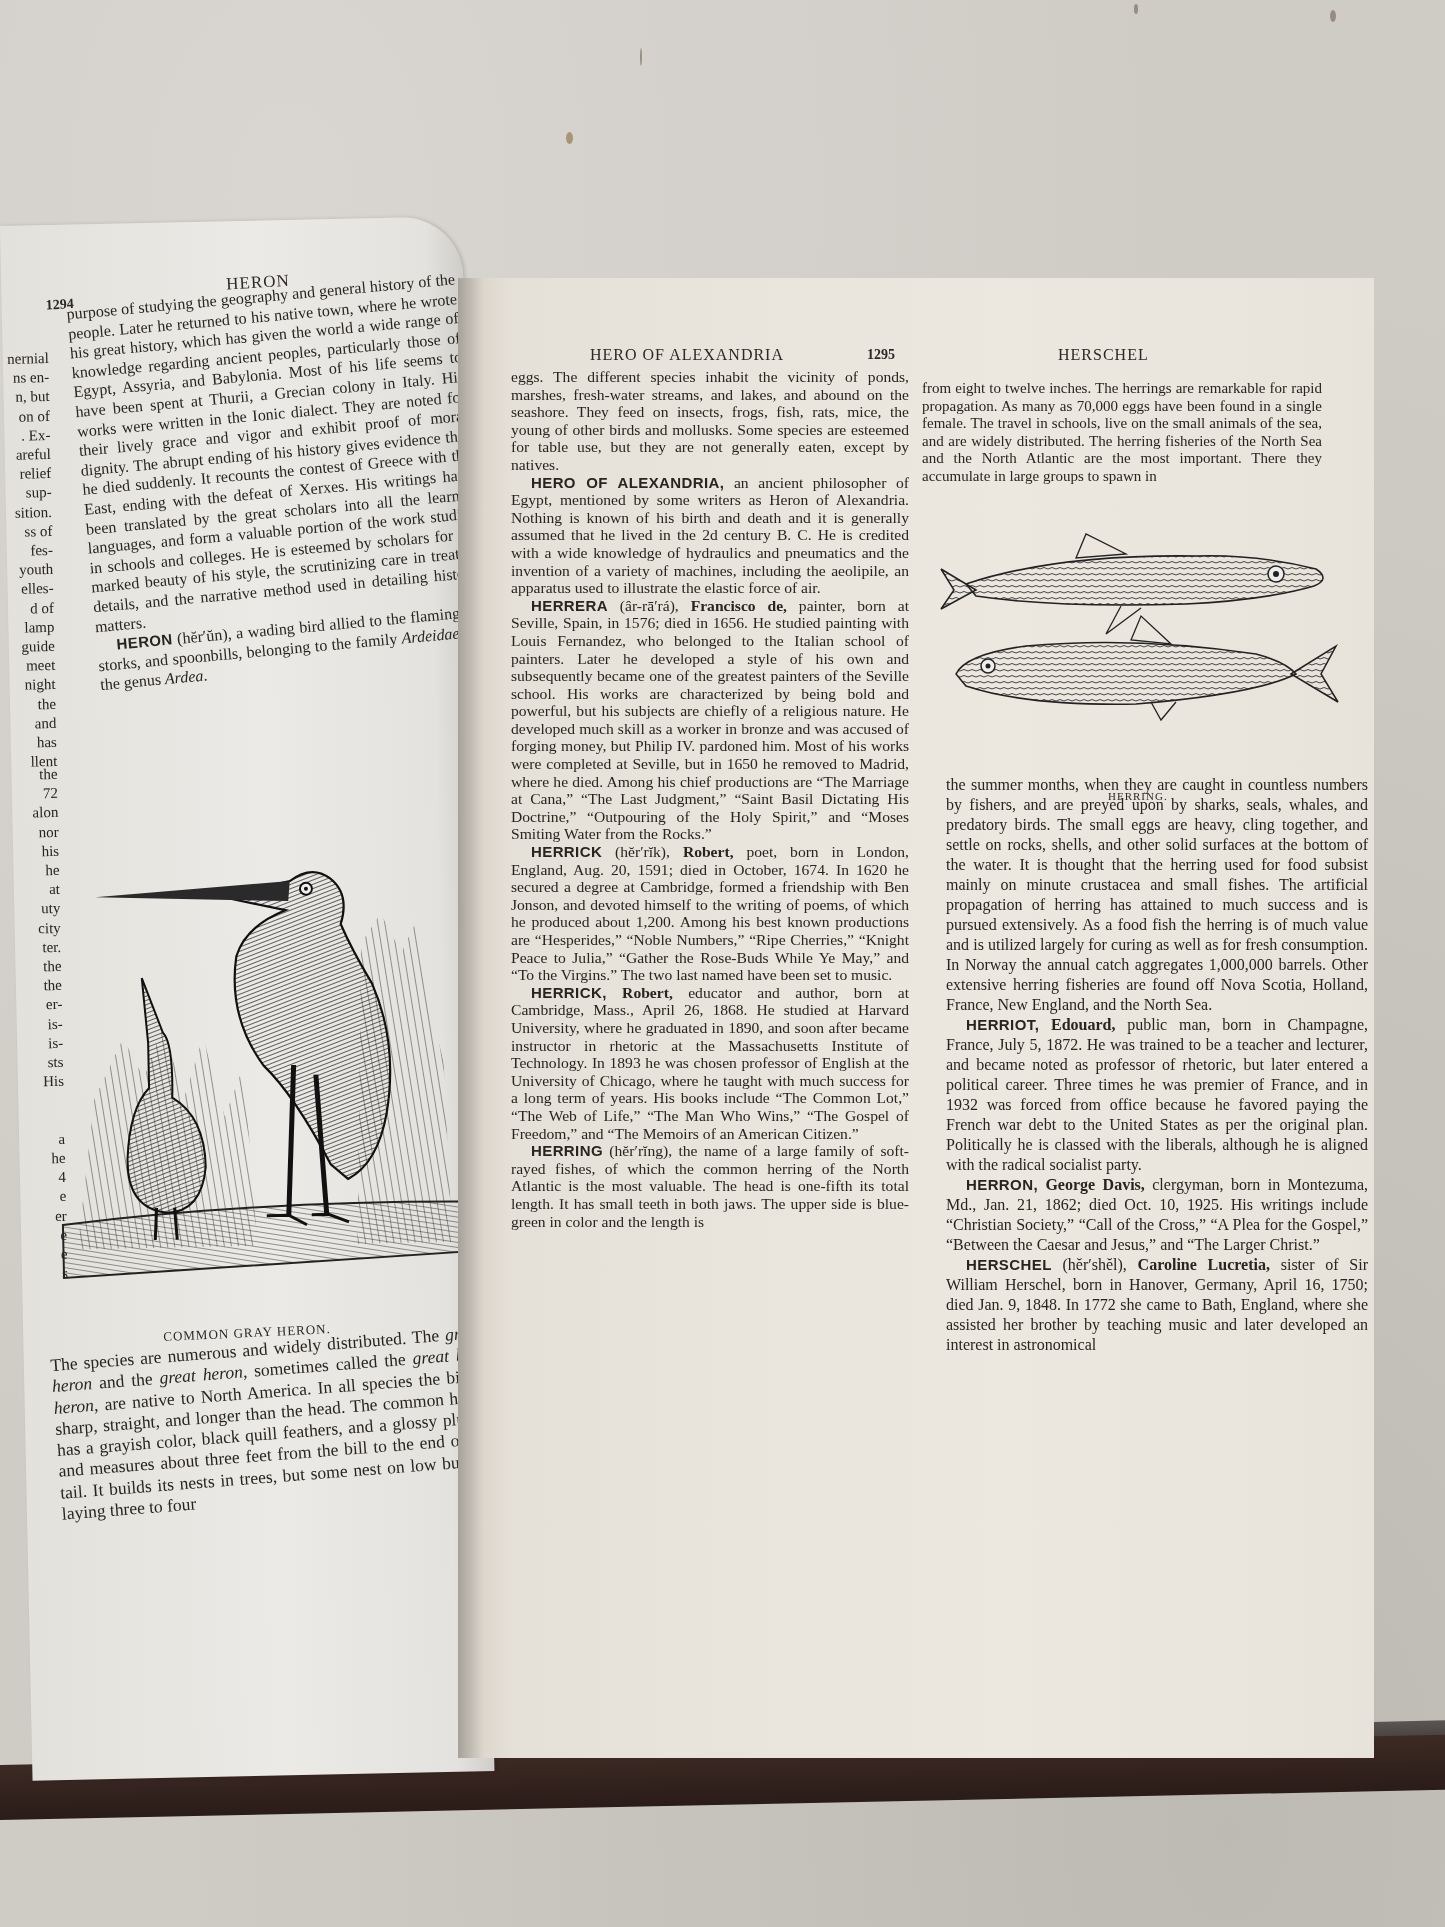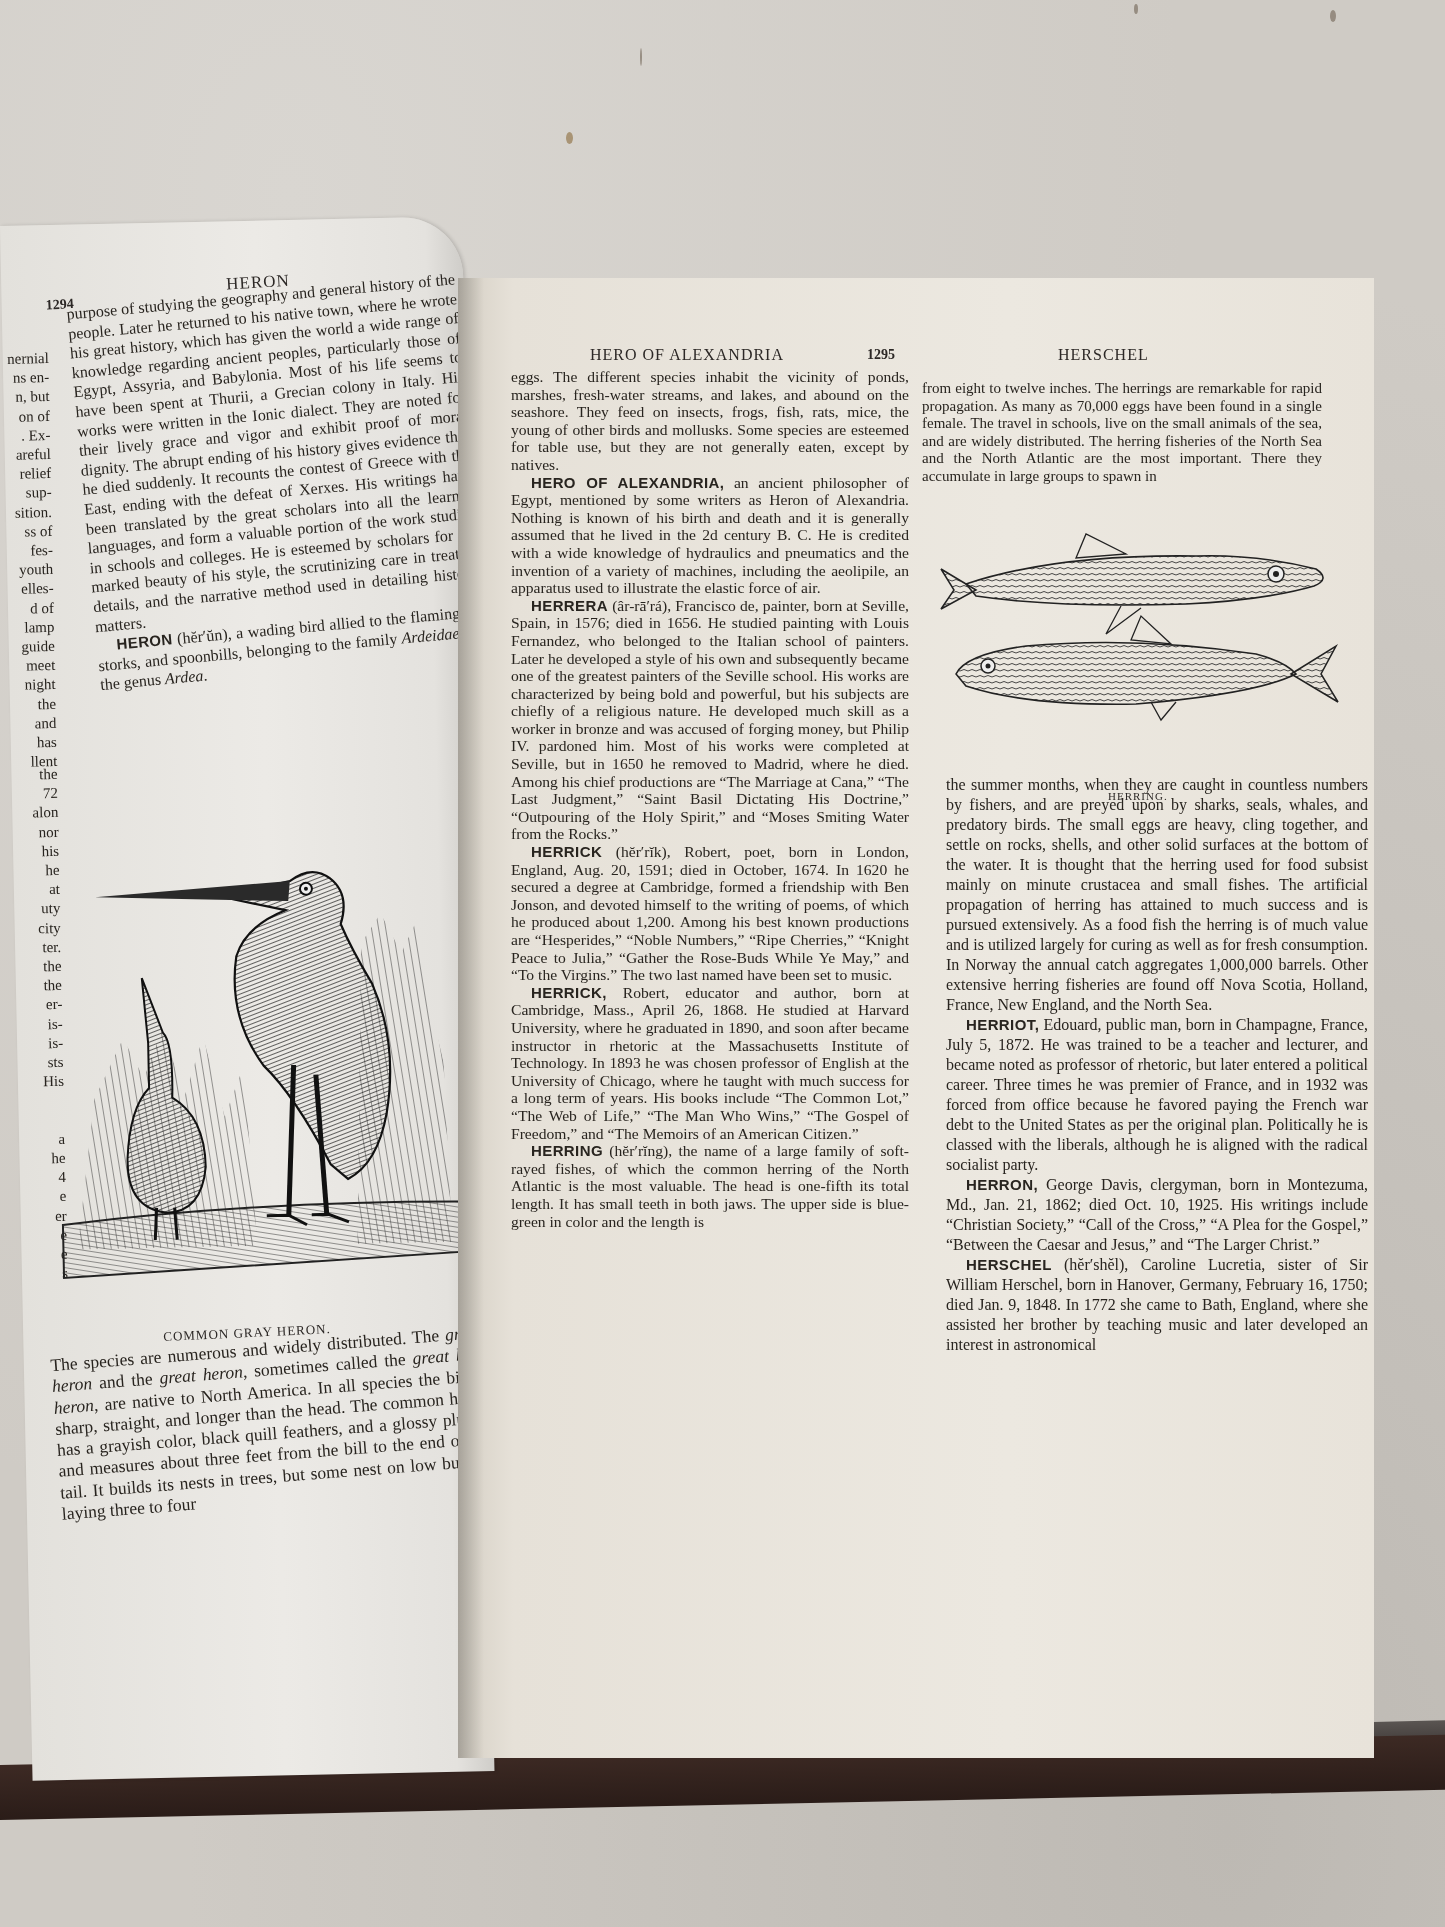--- a/index.html
+++ b/index.html
@@ -49,21 +49,21 @@
 
   
   .runhead { position: absolute; font-size: 16px; letter-spacing: 1px; color: #2c2826; }
   .pageno { position: absolute; font-size: 14px; font-weight: bold; color: #2c2826; }
 
   
   .col { position: absolute; font-size: 15.6px; line-height: 17.6px; text-align: justify; color:#28241f; }
   .col p { margin: 0; text-indent: 0; }
   .col p.entry { text-indent: 20px; }
   .col .hw { font-weight: bold; letter-spacing: .4px; font-family: "Liberation Sans", "DejaVu Sans", sans-serif; font-size: 15px; }
-  .col .nm { font-weight: normal; margin-top: 12px; }
+  .col .nm { font-weight: bold; margin-top: 12px; }
   .col i { font-style: italic; }
 
   .left-col { left: 64px; top: 80px; width: 390px; transform: rotate(-4deg); transform-origin: left top; font-size: 16px; line-height: 19.6px;}
   .left-lower { left: 26px; top: 1130px; width: 435px; transform: rotate(-3.2deg); transform-origin: left top; font-size: 17.5px; line-height: 21.3px;}
   .gutter-col { left: -6px; width: 52px; text-align: right; font-size: 15px; line-height: 19.2px; }
   .gutter-col div { white-space: nowrap; }
 
   .caption { position: absolute; font-size: 13px; letter-spacing: 1px; color:#2c2826; text-align:center; }
 
   .illus { position: absolute; }
@@ -227,16 +227,16 @@
     <circle cx="52" cy="142" r="7" fill="#eee" stroke="#222" stroke-width="1.5"></circle>
     <circle cx="52" cy="142" r="2.5" fill="#222"></circle>
     <path d="M215 178 L225 196 L240 178" fill="none" stroke="#222" stroke-width="1.3"></path>
   </svg>
   <div class="caption" style="left:650px;top:468px;font-size:11px;margin-top:44px;">HERRING.</div>
 
   <div class="col r-col3" style="top:497px;">
     <p>the summer months, when they are caught in countless numbers by fishers, and are preyed upon by sharks, seals, whales, and predatory birds. The small eggs are heavy, cling together, and settle on rocks, shells, and other solid surfaces at the bottom of the water. It is thought that the herring used for food subsist mainly on minute crustacea and small fishes. The artificial propagation of herring has attained to much success and is pursued extensively. As a food fish the herring is of much value and is utilized largely for curing as well as for fresh consumption. In Norway the annual catch aggregates 1,000,000 barrels. Other extensive herring fisheries are found off Nova Scotia, Holland, France, New England, and the North Sea.</p>
     <p class="entry"><span class="hw">HERRIOT,</span><span class="nm"> Edouard,</span><span> public man, born in Champagne, France, July 5, 1872. He was trained to be a teacher and lecturer, and became noted as professor of rhetoric, but later entered a political career. Three times he was premier of France, and in 1932 was forced from office because he favored paying the French war debt to the United States as per the original plan. Politically he is classed with the liberals, although he is aligned with the radical socialist party.</span></p>
     <p class="entry"><span class="hw">HERRON,</span><span class="nm"> George Davis,</span><span> clergyman, born in Montezuma, Md., Jan. 21, 1862; died Oct. 10, 1925. His writings include “Christian Society,” “Call of the Cross,” “A Plea for the Gospel,” “Between the Caesar and Jesus,” and “The Larger Christ.”</span></p>
-    <p class="entry"><span class="hw">HERSCHEL</span><span> (hĕr′shĕl), </span><span class="nm">Caroline Lucretia,</span><span> sister of Sir William Herschel, born in Hanover, Germany, February 16, 1750; died Jan. 9, 1848. In 1772 she came to Bath, England, where she assisted her brother by teaching music and later developed an interest in astronomical</span></p>
+    <p class="entry"><span class="hw">HERSCHEL</span><span> (hĕr′shĕl), </span><span class="nm">Caroline Lucretia,</span><span> sister of Sir William Herschel, born in Hanover, Germany, April 16, 1750; died Jan. 9, 1848. In 1772 she came to Bath, England, where she assisted her brother by teaching music and later developed an interest in astronomical</span></p>
   </div>
 </div>
 <div class="page-right-shadow"></div>
 
 </body></html>

